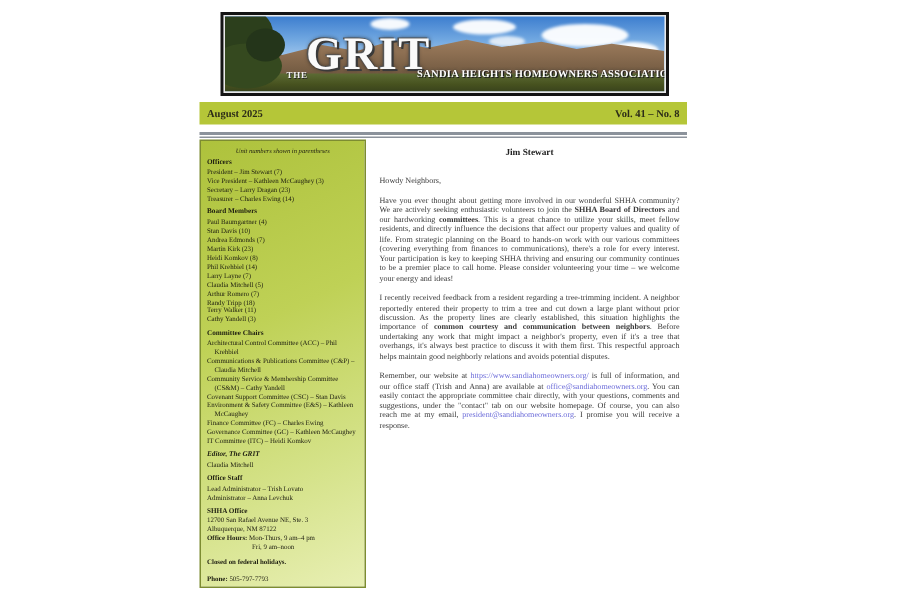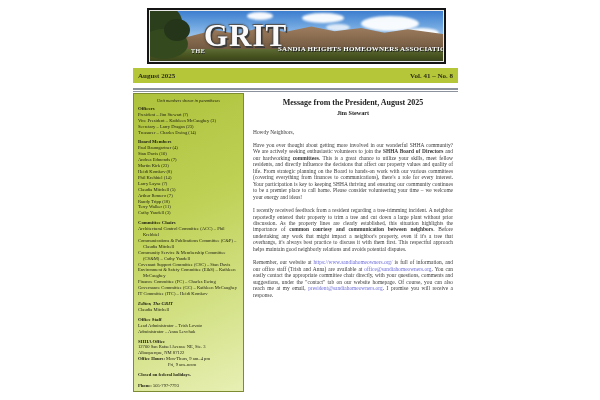--- a/index.html
+++ b/index.html
@@ -148,21 +148,20 @@
           <div class="it pad"><span>Fri, 9 am–noon</span></div>
         </div>
       </div>
     <div class="closed">Closed on federal holidays.</div>
     <div id="sidebar-contact">
         <div class="contact-line"><span class="lab">Phone: </span><span>505-797-7793</span></div>
       </div>
   </aside>
 
   <main class="message">
-    <h1 class="msg-title">Message from the President, August 2025</h1>
     <h2 class="msg-author">Jim Stewart</h2>
     <p class="greet">Howdy Neighbors,</p>
     <div id="paragraphs">
         <p class="para"><span>Have you ever thought about getting more involved in our wonderful SHHA community? We are actively seeking enthusiastic volunteers to join the </span><span class="b">SHHA Board of Directors</span><span> and our hardworking </span><span class="b">committees</span><span>. This is a great chance to utilize your skills, meet fellow residents, and directly influence the decisions that affect our property values and quality of life. From strategic planning on the Board to hands-on work with our various committees (covering everything from finances to communications), there's a role for every interest. Your participation is key to keeping SHHA thriving and ensuring our community continues to be a premier place to call home. Please consider volunteering your time – we welcome your energy and ideas!</span></p>
         <p class="para"><span>I recently received feedback from a resident regarding a tree-trimming incident. A neighbor reportedly entered their property to trim a tree and cut down a large plant without prior discussion. As the property lines are clearly established, this situation highlights the importance of </span><span class="b">common courtesy and communication between neighbors</span><span>. Before undertaking any work that might impact a neighbor's property, even if it's a tree that overhangs, it's always best practice to discuss it with them first. This respectful approach helps maintain good neighborly relations and avoids potential disputes.</span></p>
         <p class="para"><span>Remember, our website at </span><span class="link">https://www.sandiahomeowners.org/</span><span> is full of information, and our office staff (Trish and Anna) are available at </span><span class="link">office@sandiahomeowners.org</span><span>. You can easily contact the appropriate committee chair directly, with your questions, comments and suggestions, under the "contact" tab on our website homepage. Of course, you can also reach me at my email, </span><span class="link">president@sandiahomeowners.org</span><span>. I promise you will receive a response.</span></p>
       </div>
   </main>
 
 </div>

